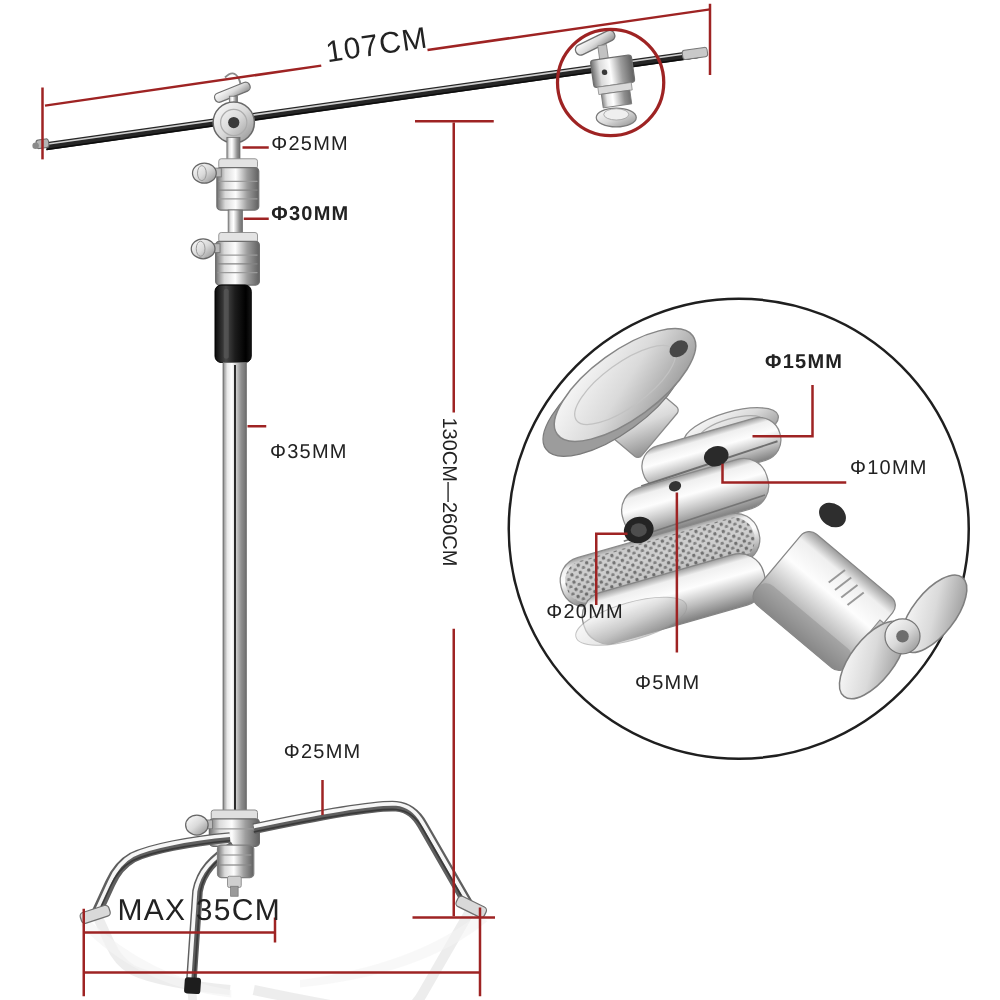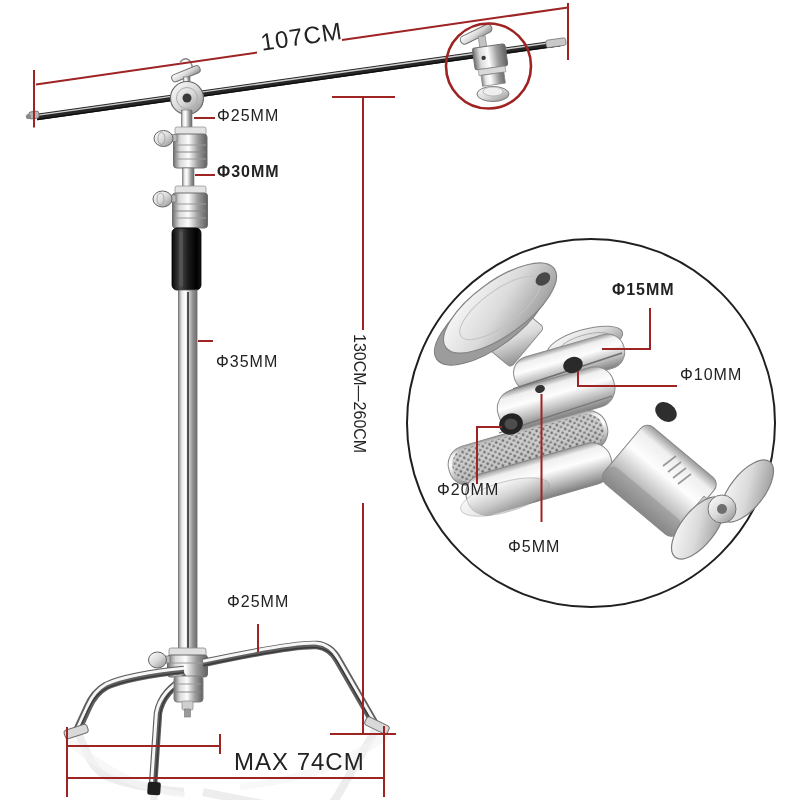--- a/index.html
+++ b/index.html
@@ -256,15 +256,15 @@
 <div class="lbl" id="l107">107CM</div>
 <div class="lbl" id="lphi25t">Φ25MM</div>
 <div class="lbl" id="lphi30">Φ30MM</div>
 <div class="lbl" id="lphi35">Φ35MM</div>
 <div class="lbl" id="lheight">130CM—260CM</div>
 <div class="lbl" id="lphi15">Φ15MM</div>
 <div class="lbl" id="lphi10">Φ10MM</div>
 <div class="lbl" id="lphi20">Φ20MM</div>
 <div class="lbl" id="lphi5">Φ5MM</div>
 <div class="lbl" id="lphi25b">Φ25MM</div>
-<div class="lbl big" id="lmax74">MAX 74CM</div>
+<div class="lbl big" id="lmax35">MAX 35CM</div>
 
 </div>
 
 </body></html>

